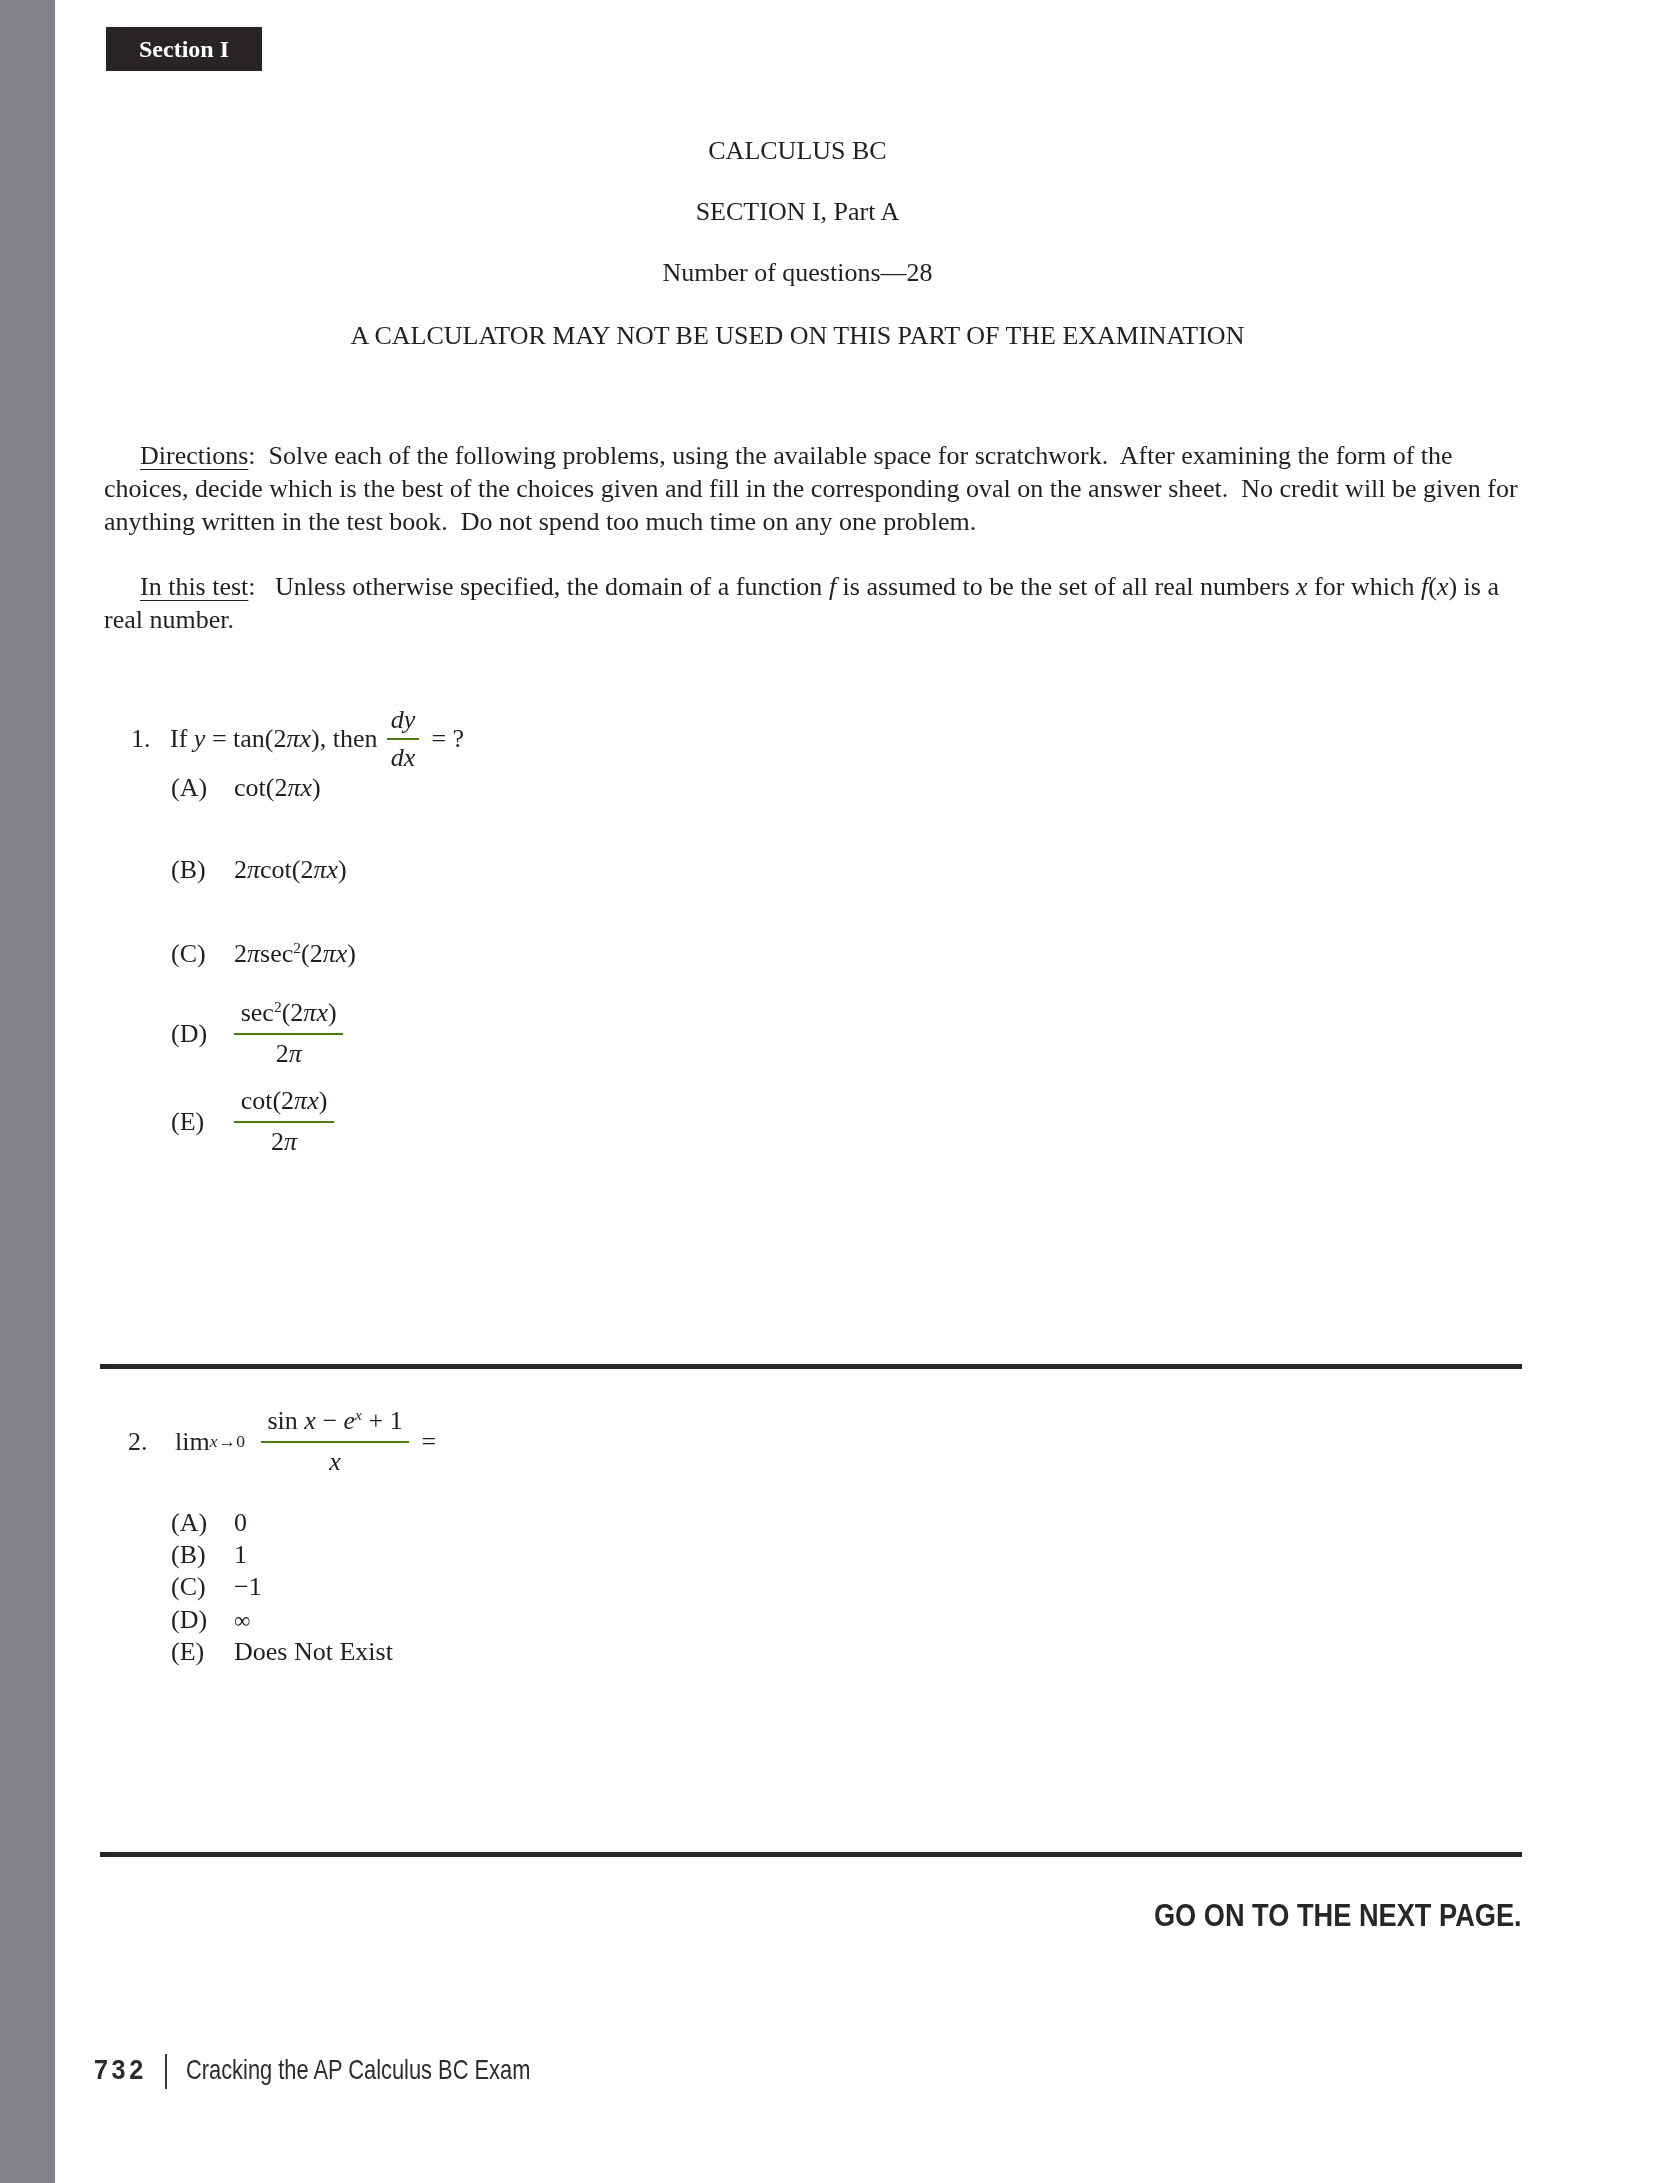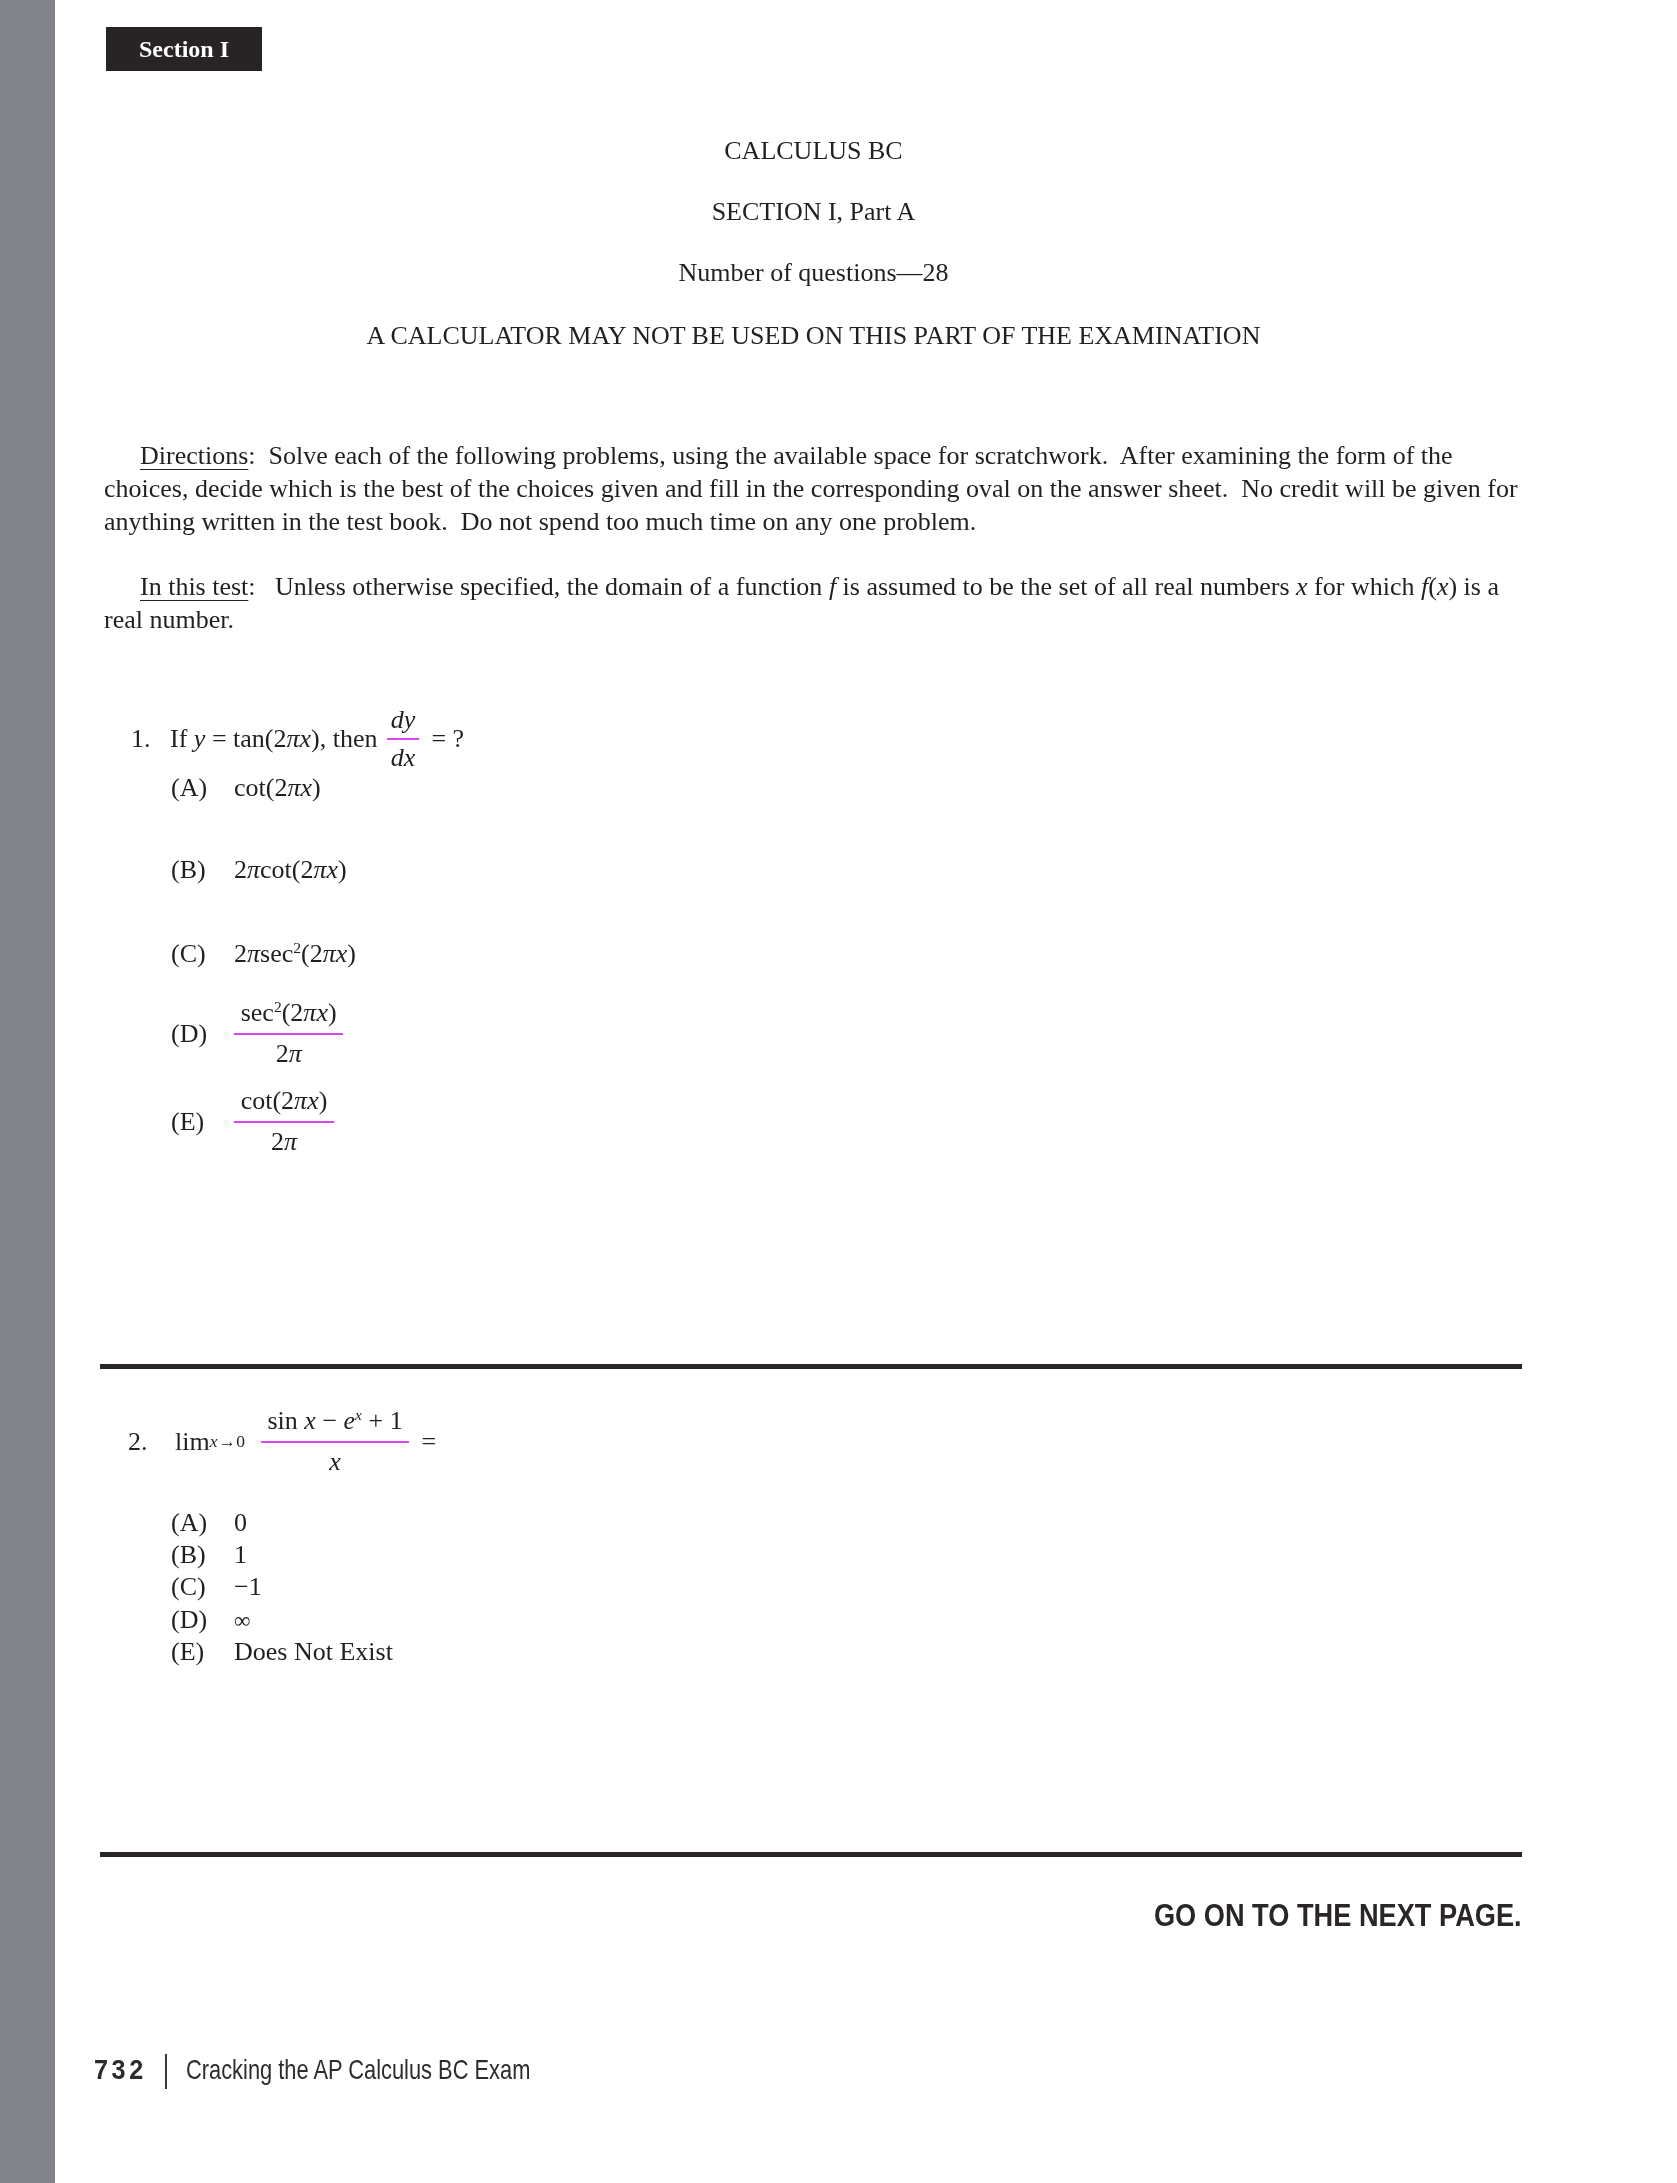--- a/index.html
+++ b/index.html
@@ -19,21 +19,21 @@
   }
   .section-tab {
     position:absolute; left:106px; top:27px;
     width:156px; height:44px;
     background:#282425;
     color:#ffffff;
     display:flex; align-items:center; justify-content:center;
     font-size:24px; font-weight:bold;
   }
   .exam-header {
-    position:absolute; left:104px; top:135px; width:1419px;
+    position:absolute; left:88px; top:135px; width:1419px;
     text-align:center;
     font-size:26px; line-height:32px;
   }
   .exam-header .hline { height:61px; }
   .exam-header .hline.gap-wide { height:63px; }
   .para {
     position:absolute; left:104px; width:1419px;
     font-size:26px; line-height:33px;
     white-space:pre-wrap;
   }
@@ -48,21 +48,21 @@
     font-size:26px;
   }
   .q1-stem { left:131px; top:701px; min-height:76px; }
   .q2-stem { left:128px; top:1401px; min-height:81px; }
   .qnum { flex:0 0 auto; }
   .q1-stem .qnum { width:39px; }
   .q2-stem .qnum { width:47px; }
   .stem-text { white-space:pre-wrap; }
 
   .frac { display:inline-flex; flex-direction:column; align-items:center; text-align:center; }
-  .frac .num { padding:0 6.7px 4.7px 6.7px; border-bottom:2px solid #d946ef; white-space:pre-wrap; }
+  .frac .num { padding:0 6.7px 4.7px 6.7px; border-bottom:2px solid #4d7c0f; white-space:pre-wrap; }
   .frac .den { padding:4.7px 6.7px 0 6.7px; white-space:pre-wrap; }
   .frac.small .num { padding:0 4px 3.4px 4px; }
   .frac.small .den { padding:3.4px 4px 0 4px; }
   .stem-eq { margin-left:12px; white-space:pre-wrap; }
   .q1-stem .frac { margin-left:9.4px; }
 
   .lim-block { display:inline-flex; flex-direction:row; align-items:center; margin-right:15px;justify-content:center; }
   .lim-sub { font-size:17.5px; margin-top:0.7px; letter-spacing:0.7px; }
 
   .choice {

